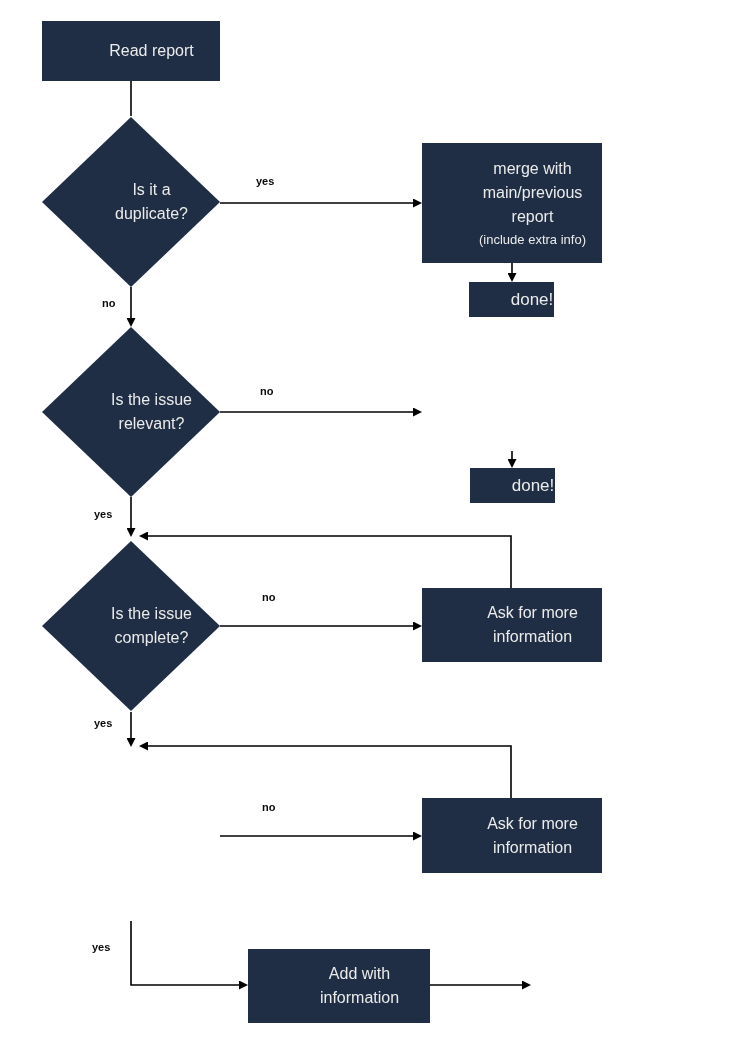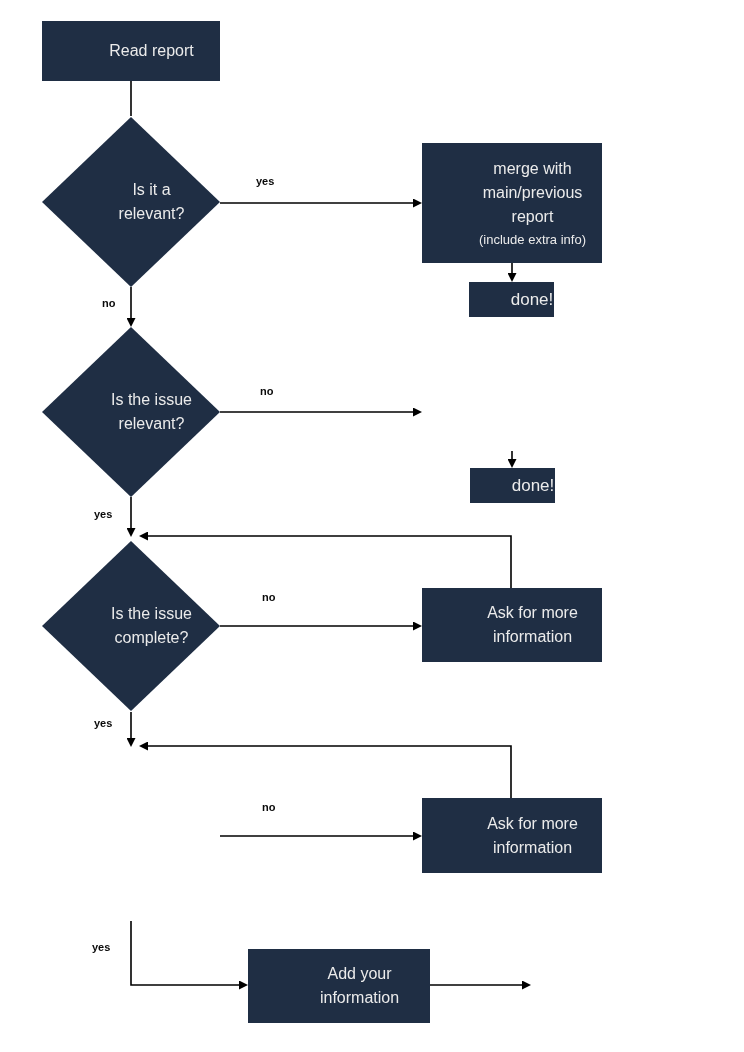--- a/index.html
+++ b/index.html
@@ -64,21 +64,21 @@
       <path d="M511 798 L511 746 L146 746" marker-end="url(#arrow)"></path>
       <path d="M220 836 L415 836" marker-end="url(#arrow)"></path>
       <path d="M131 921 L131 985 L241 985" marker-end="url(#arrow)"></path>
       <path d="M430 985 L524 985" marker-end="url(#arrow)"></path>
     </g>
   </svg>
 
   <div class="node" style="left:42px; top:21px; width:178px; height:60px;">Read report</div>
 
   <div class="node diamond" style="left:42px; top:117px; width:178px; height:170px;">Is it a
-relevant?</div>
+duplicate?</div>
 
   <div class="node" style="left:422px; top:143px; width:180px; height:120px;align-items:center;">
     <div>merge with
 main/previous
 report</div>
     <div class="note">(include extra info)</div>
   </div>
 
   <div class="node" style="left:469px; top:282px; width:85px; height:35px; font-size:17px;">done!</div>
 
@@ -91,21 +91,21 @@
   <div class="node diamond" style="left:42px; top:541px; width:178px; height:170px;">Is the issue
 complete?</div>
 
   <div class="node" style="left:422px; top:588px; width:180px; height:74px;">Ask for more
 information</div>
 
 
   <div class="node" style="left:422px; top:798px; width:180px; height:75px;">Ask for more
 information</div>
 
-  <div class="node" style="left:248px; top:949px; width:182px; height:74px;">Add your
+  <div class="node" style="left:248px; top:949px; width:182px; height:74px;">Add with
 information</div>
 
 
   <div class="edge-label" style="left:256px; top:175px;">yes</div>
 
   <div class="edge-label" style="left:102px; top:297px;">no</div>
 
   <div class="edge-label" style="left:260px; top:385px;">no</div>
 
   <div class="edge-label" style="left:94px; top:508px;">yes</div>

